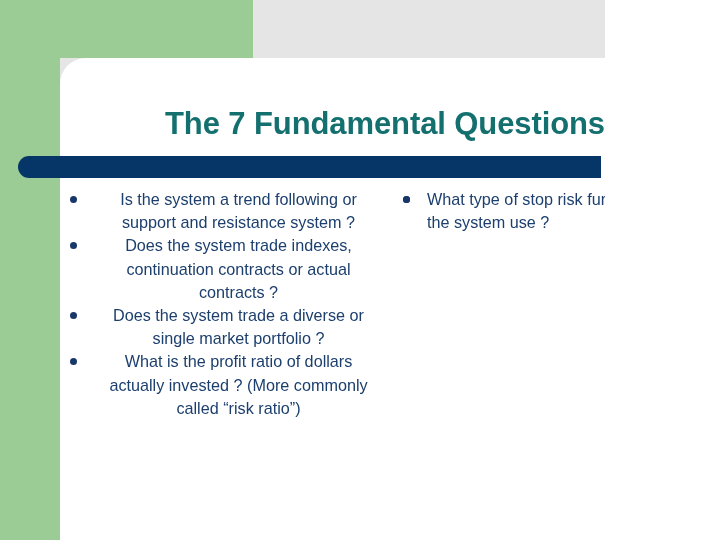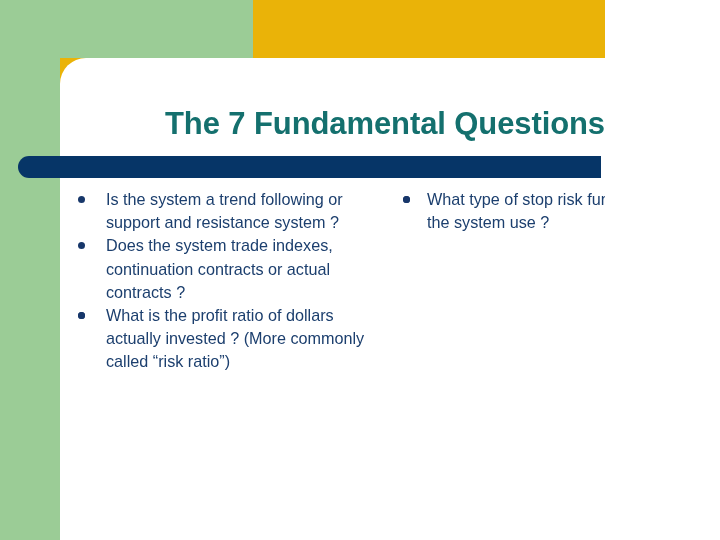--- a/index.html
+++ b/index.html
@@ -4,21 +4,21 @@
 <style>
   html, body {
     margin: 0;
     padding: 0;
     background: #ffffff;
   }
   #slide {
     position: relative;
     width: 605px;
     height: 540px;
-    background: #eab308;
+    background: #e5e5e5;
     overflow: hidden;
     font-family: "Liberation Sans", sans-serif;
   }
 
   
   .green-top-block {
     position: absolute;
     left: 0;
     top: 0;
     width: 253px;
@@ -80,21 +80,21 @@
     position: absolute;
     left: 0;
     top: 188px;
     width: 720px;
     height: 330px;
   }
   .column {
     position: absolute;
     top: 0;
   }
-  .column-left  { left: 75px;  width: 312px; }
+  .column-left  { left: 67px;  width: 312px; text-align: center; }
   .column-right { left: 400px; width: 298px; }
 
   ul.bullets {
     list-style: none;
     margin: 0;
     padding: 0;
   }
   ul.bullets > li {
     position: relative;
     padding-left: 31px;
@@ -142,20 +142,21 @@
         <li>
           <span class="bullet-dot"></span>
           <span>Is the system a trend following or support and resistance system ?</span>
         </li>
         <li>
           <span class="bullet-dot"></span>
           <span>Does the system trade indexes, continuation contracts or actual contracts ?</span>
         </li>
         <li>
           <span class="bullet-dot"></span>
+          <span>Does the system trade a diverse or single market portfolio ?</span>
         </li>
         <li>
           <span class="bullet-dot"></span>
           <span>What is the profit ratio of dollars actually invested ? (More commonly called “risk ratio”)</span>
         </li>
       </ul>
     </div>
 
     <div class="column column-right">
       <ul class="bullets">

